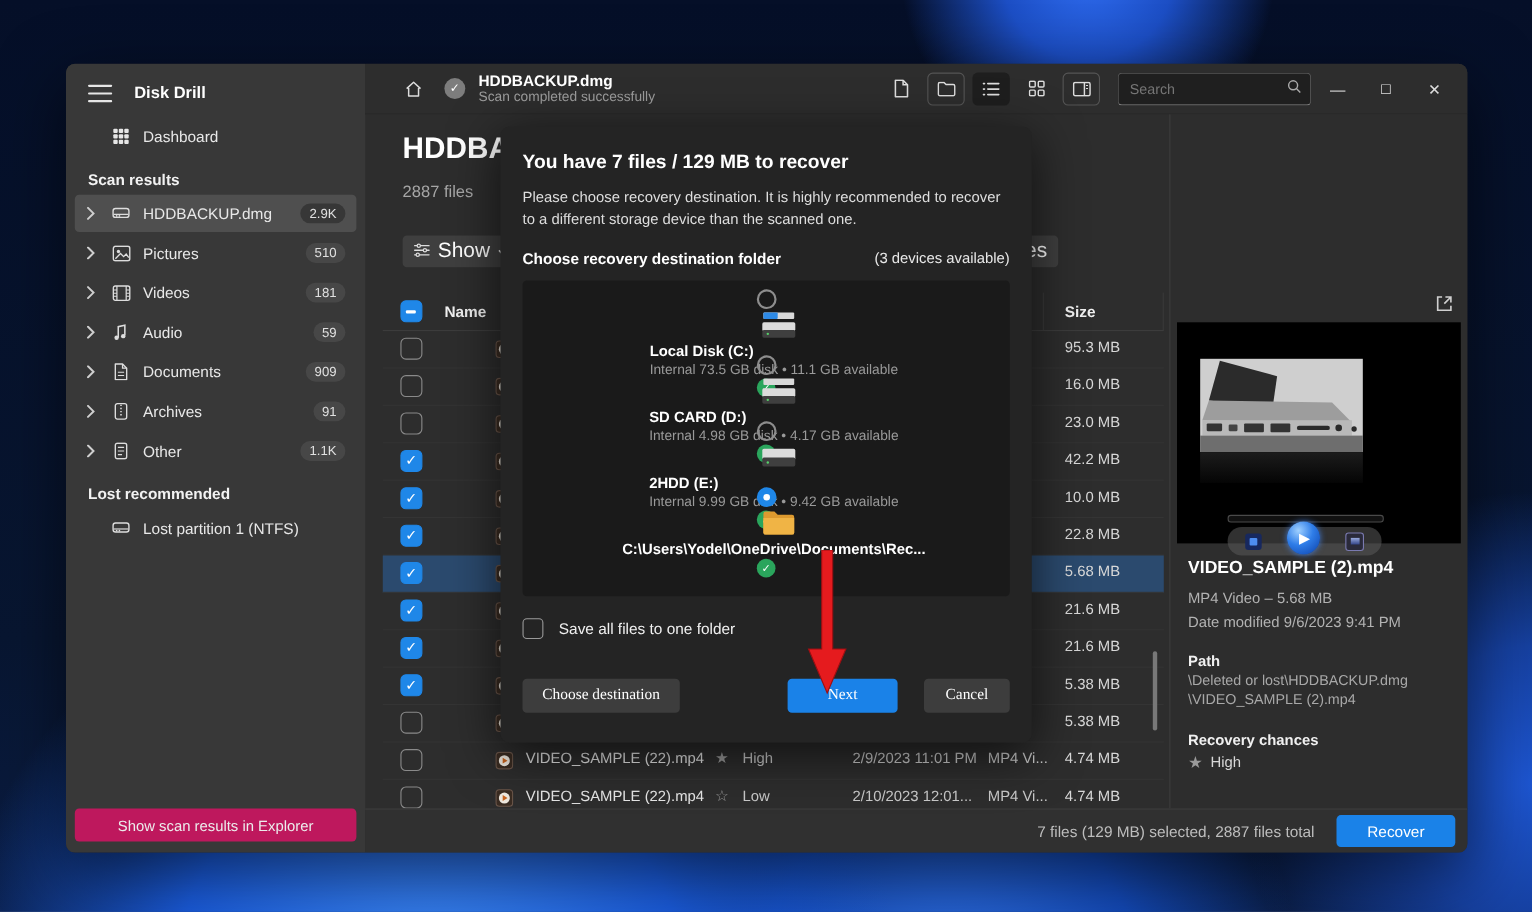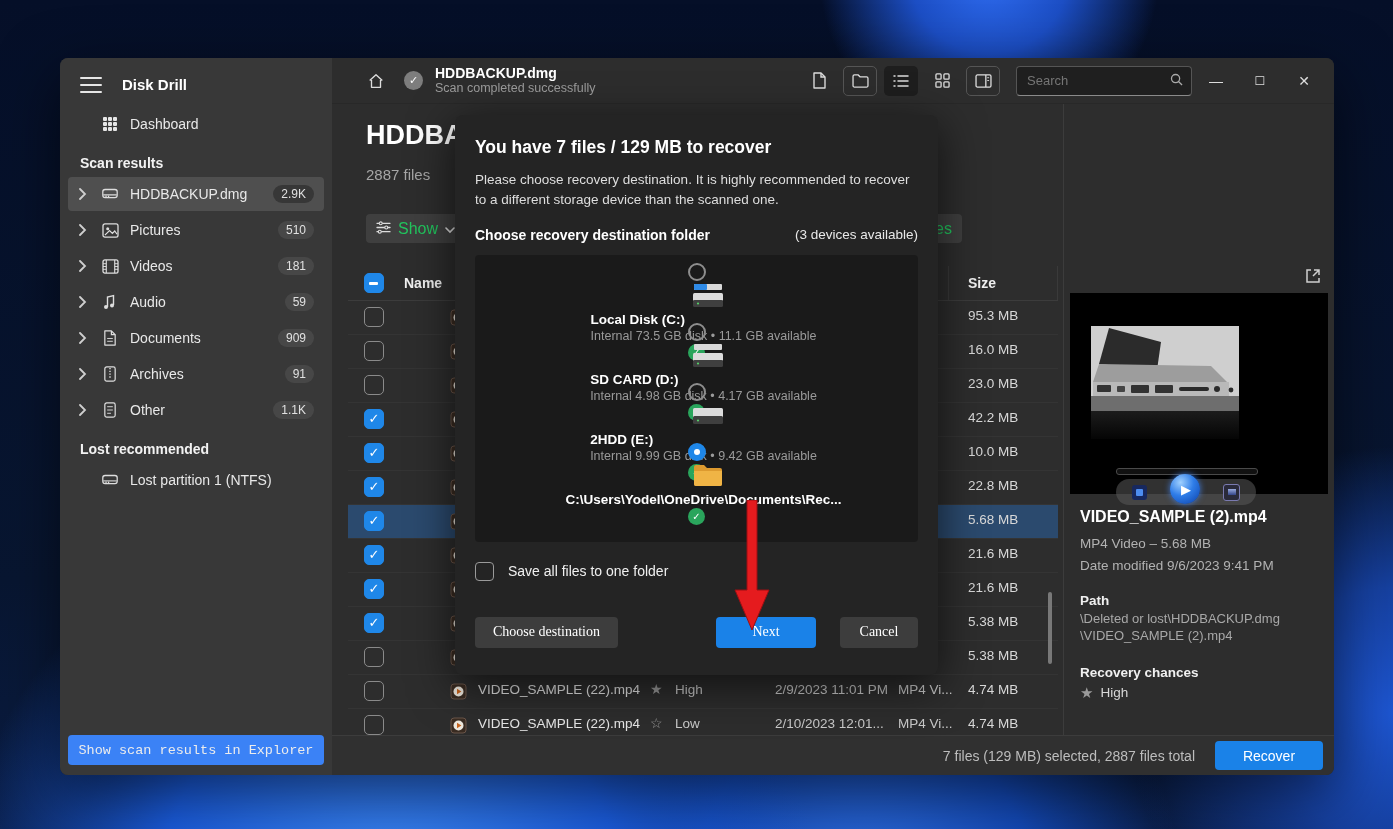--- a/index.html
+++ b/index.html
@@ -27,39 +27,39 @@
   .hamburger span{height:2px;background:#e6e6e6;border-radius:1px;}
   .app-title{font-size:15px;font-weight:bold;color:#fff;}
   .sb-row{display:flex;align-items:center;height:34px;margin:2px 8px;padding:0 10px;border-radius:4px;font-size:14px;color:#e8e8e8;}
   .sb-row .chev{width:14px;margin-right:8px;display:flex;align-items:center;color:#cfcfcf;}
   .sb-row .sb-ic{width:20px;margin-right:10px;display:flex;align-items:center;justify-content:center;}
   .sb-row .lbl{flex:1;white-space:nowrap;overflow:hidden;}
   .sb-row .badge{font-size:12px;color:#e0e0e0;background:rgba(255,255,255,.08);border-radius:9px;padding:2px 8px;}
   .sb-row.selected{background:#4f4f4f;}
   .sb-row.selected .badge{background:rgba(0,0,0,.30);}
   .sb-section{font-size:14px;font-weight:bold;color:#f2f2f2;margin:14px 20px 6px;}
-  .explorer-btn{position:absolute;left:8px;bottom:10px;width:256px;height:30px;background:#3b82f6;border:none;border-radius:4px;color:#ececec;font-size:13.5px;font-family:Liberation Mono, monospace;cursor:pointer;}
+  .explorer-btn{position:absolute;left:8px;bottom:10px;width:256px;height:30px;background:#be185d;border:none;border-radius:4px;color:#ececec;font-size:13.5px;font-family:Liberation Sans, sans-serif;cursor:pointer;}
   
   .topbar{position:absolute;left:272px;top:0;width:1002px;height:46px;display:flex;align-items:center;background:#2d2d2d;border-bottom:1px solid #282828;box-sizing:border-box;padding:0 10px 0 34px;}
   .tb-ic{width:20px;height:20px;display:flex;align-items:center;justify-content:center;color:#ddd;flex:0 0 auto;}
   .check-badge{width:19px;height:19px;border-radius:50%;background:#7d7d7d;color:#fff;font-size:11px;display:flex;align-items:center;justify-content:center;margin-left:18px;flex:0 0 auto;}
   .tb-titles{margin-left:12px;line-height:1.15;}
   .tb-title{font-size:14px;font-weight:bold;color:#fff;}
   .tb-sub{font-size:12.5px;color:#9c9c9c;}
   .tb-spacer{flex:1;}
   .tb-btn{width:34px;height:30px;border-radius:5px;display:flex;align-items:center;justify-content:center;color:#ddd;margin-left:7px;flex:0 0 auto;cursor:pointer;box-sizing:border-box;}
   .tb-btn.boxed{border:1px solid #555;}
   .tb-btn.active{background:#1e1e1e;}
   .search-box{display:flex;align-items:center;margin-left:16px;width:158px;height:28px;background:#1f1f1f;border:1px solid #555;border-bottom-color:#8a8a8a;border-radius:4px;padding:0 8px;flex:0 0 auto;gap:12px;}
   .search-box input{flex:1;background:transparent;border:none;outline:none;color:#ddd;font-size:13px;font-family:inherit;min-width:0;}
   .winctl{width:40px;height:34px;display:flex;align-items:center;justify-content:center;color:#ddd;font-size:14px;margin-left:4px;cursor:pointer;flex:0 0 auto;}
   
   .heading{position:absolute;left:306px;top:62px;font-size:27px;font-weight:bold;color:#fff;}
   .files-summary{position:absolute;left:306px;top:108px;font-size:15px;color:#a6a6a6;}
-  .chip{position:absolute;top:156px;height:29px;background:#3f3f3f;border-radius:4px;display:flex;align-items:center;gap:7px;padding:0 10px;font-size:16px;color:#22c55e;box-sizing:border-box;cursor:pointer;}
+  .chip{position:absolute;top:156px;height:29px;background:#3f3f3f;border-radius:4px;display:flex;align-items:center;gap:7px;padding:0 10px;font-size:19px;color:#ffffff;box-sizing:border-box;cursor:pointer;}
   .chip.show-chip{left:306px;}
   .chip.partial-chip{left:830px;width:72px;justify-content:flex-end;}
   
   .table{position:absolute;left:288px;top:208px;width:710px;}
   .thead{position:relative;height:34px;display:flex;align-items:center;border-bottom:1px solid #3c3c3c;font-size:14px;font-weight:bold;color:#f0f0f0;}
   .thead .name-h{position:absolute;left:56px;}
   .thead .size-h{position:absolute;left:620px;}
   .trow{position:relative;height:33px;border-bottom:1px solid #343434;font-size:13.5px;color:#d8d8d8;}
   .trow.row-selected{background:#2b4a6e;}
   .cb{position:absolute;left:16px;top:6px;width:20px;height:20px;border:1.5px solid #8a8a8a;border-radius:5px;box-sizing:border-box;cursor:pointer;}

